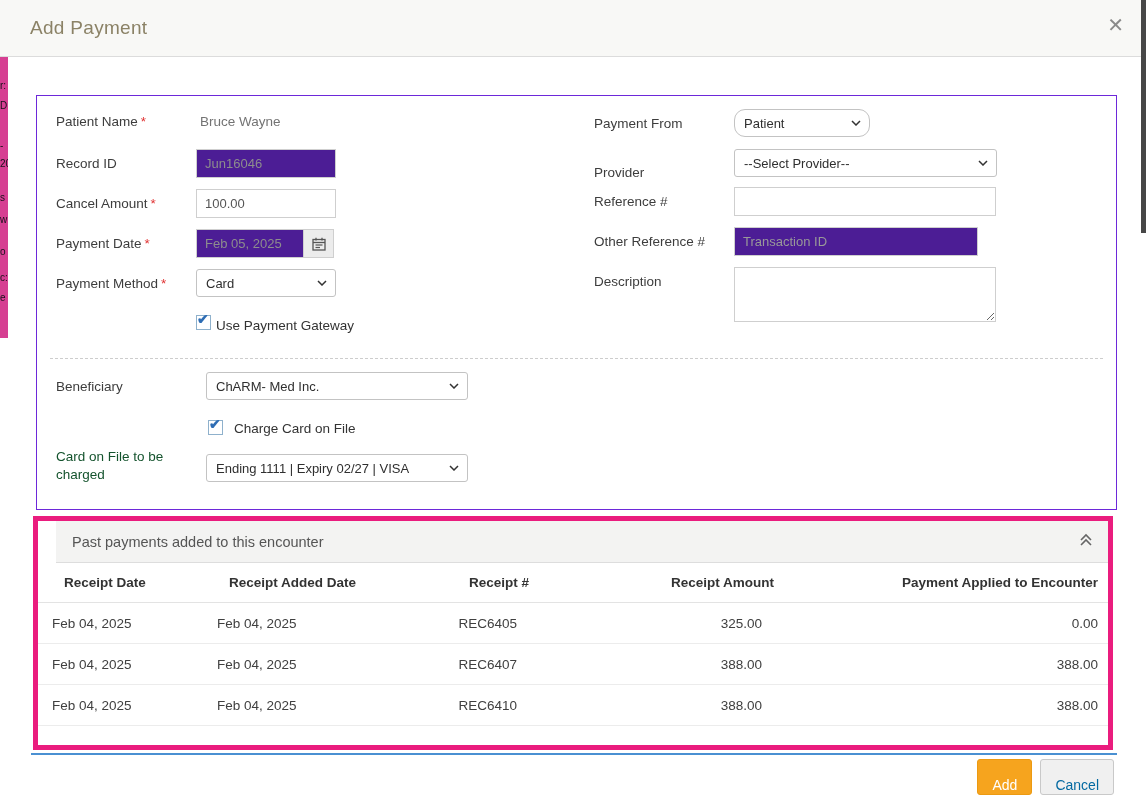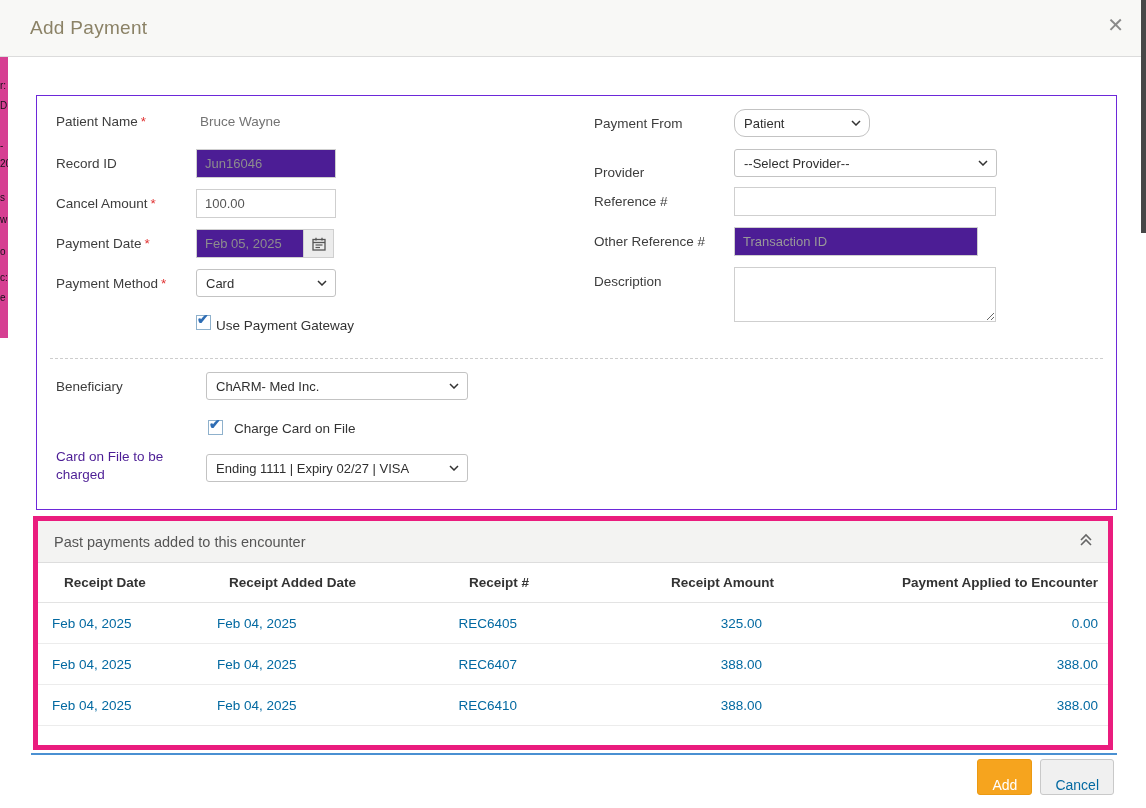--- a/index.html
+++ b/index.html
@@ -30,29 +30,29 @@
   .sel .chev { position:absolute; right:8px; top:50%; transform:translateY(-50%); display:flex; }
 
   .calbtn { position:absolute; box-sizing:border-box; width:30px; height:29px; border:1px solid #cfcfcf; border-left:none; background:#ececec; display:flex; align-items:center; justify-content:center; cursor:pointer; }
 
   .cb { position:absolute; width:15px; height:15px; border:1px solid #8fb1cc; background:#fff; box-sizing:border-box; cursor:pointer; }
   .cb .check { position:absolute; left:0; top:-5px; font-size:14px; color:#2e6db4; font-weight:bold; }
   .cblbl { position:absolute; font-size:13.5px; color:#333; cursor:pointer; white-space:nowrap; }
 
   .desc { position:absolute; box-sizing:border-box; border:1px solid #cfcfcf; background:#fff; font-size:13px; padding:4px 8px; resize:both; font-family:"Liberation Sans", sans-serif; }
   .dash { position:absolute; left:13px; right:13px; top:262px; border-top:1px dashed #cdcdcd; }
-  .wraplbl { position:absolute; font-size:13.5px; color:#4c1d95; line-height:18px; width:135px; }
+  .wraplbl { position:absolute; font-size:13.5px; color:#14532d; line-height:18px; width:135px; }
 
   
   .pp { position:absolute; left:33px; top:516px; width:1080px; height:234px; border:5px solid #ea1c7e; box-sizing:border-box; background:#fff; }
-  .pp-header { position:relative; height:42px; background:#f3f3f2; border-bottom:1px solid #ddd; display:flex; align-items:center; padding:0 16px; font-size:14.5px; color:#555; box-sizing:border-box; }
+  .pp-header { position:relative; height:42px; background:#f3f3f2; border-bottom:1px solid #ddd; display:flex; align-items:center; padding:0 16px; font-size:14.5px; color:#555; box-sizing:border-box;margin-left:18px; }
   .collapse { position:absolute; right:14px; top:11px; cursor:pointer; }
   .grid5 { display:grid; grid-template-columns:165px 200px 100px 245px 1fr; padding:0 10px 0 14px; align-items:center; box-sizing:border-box; }
   .thead { height:40px; font-weight:bold; font-size:13.5px; color:#333; border-bottom:1px solid #e3e3e3;padding-left:26px; }
-  .trow { height:41px; font-size:13.5px; color:#0369a1; border-bottom:1px solid #ececec; }
+  .trow { height:41px; font-size:13.5px; color:#404040; border-bottom:1px solid #ececec; }
   .r { text-align:right; }
 
   .blue-line { position:absolute; left:31px; top:753px; width:1086px; height:2px; background:#4a90d2; }
 
   .footer-btns { position:absolute; top:759px; right:32px; display:flex; gap:8px; }
   .btn { height:27px; box-sizing:border-box; border-radius:3px; font-size:14px; padding:17px 14px; cursor:pointer; font-family:"Liberation Sans", sans-serif;text-align:right; }
   .btn-add { background:#f6a41e; border:1px solid #ec9a12; color:#fff; }
   .btn-cancel { background:#f0f0f0; border:1px solid #c9c9c9; color:#0369a1; }
 </style>
 </head>

